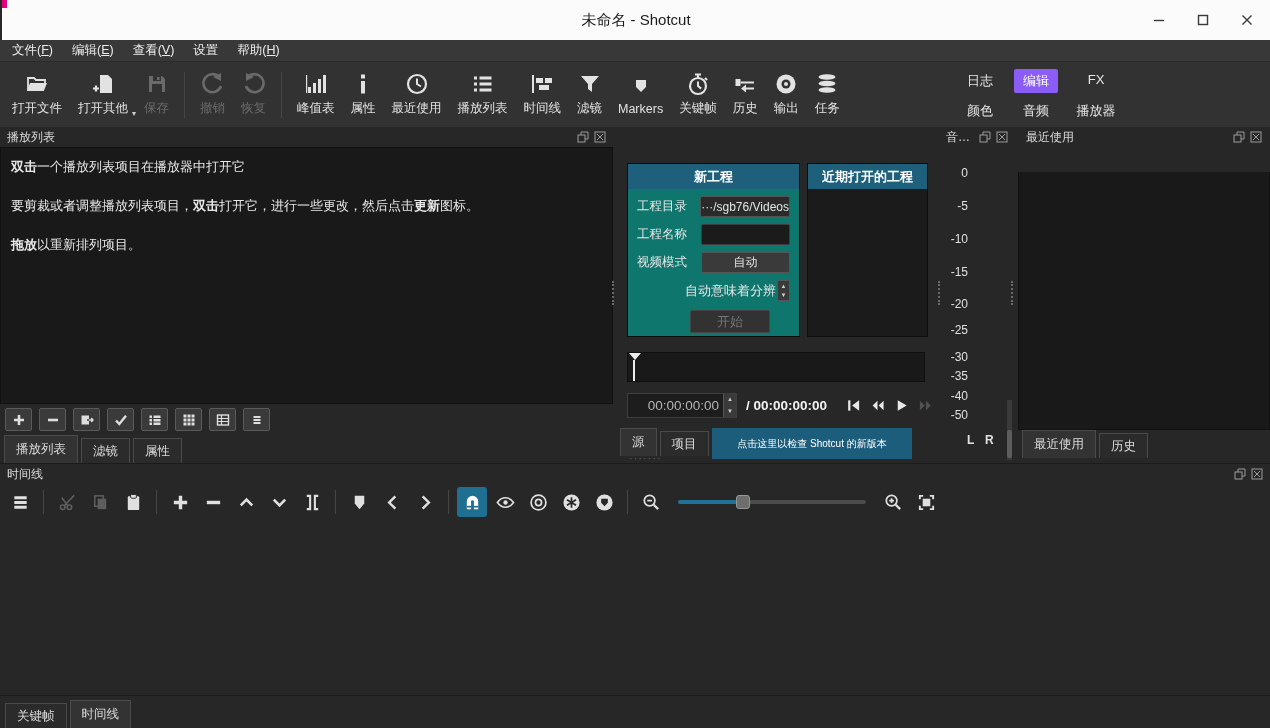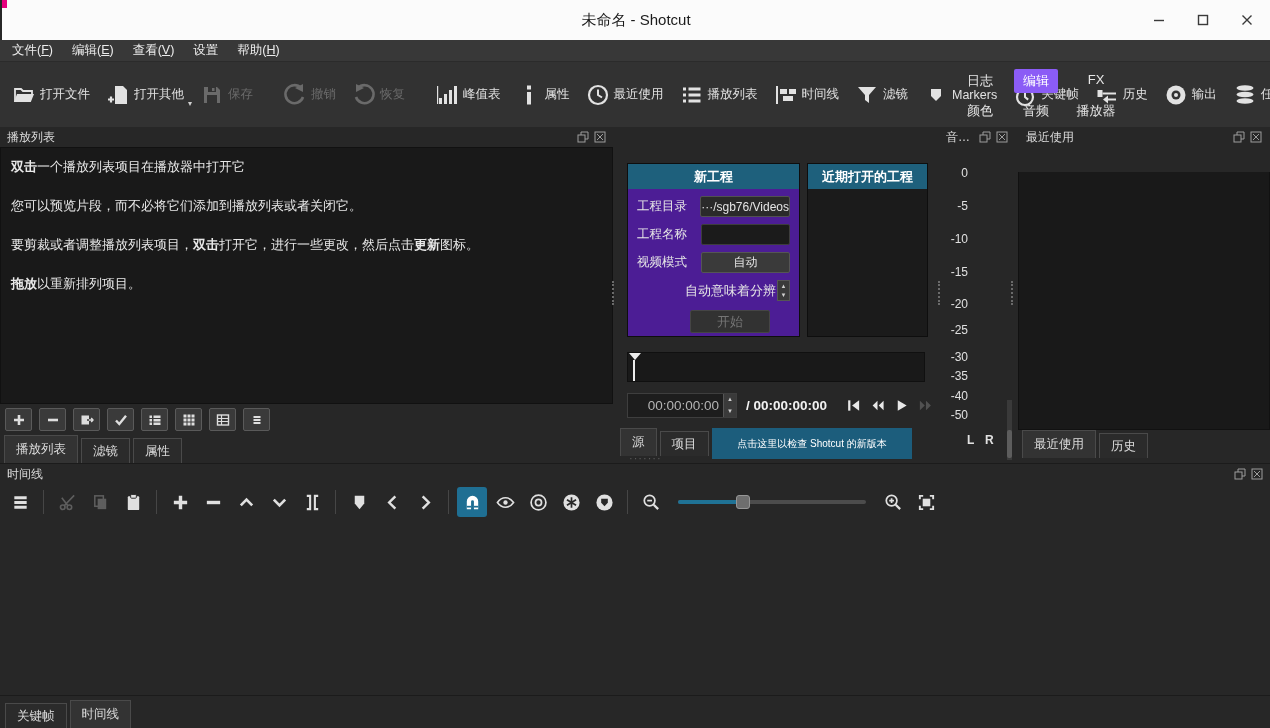--- a/index.html
+++ b/index.html
@@ -10,21 +10,21 @@
 
 .titlebar{position:absolute;top:0;left:2px;right:0;height:40px;background:#fbfbfb;color:#1b1b1b;display:flex;align-items:center;justify-content:center;font-size:15px}
 .logo-dot{position:absolute;left:0;top:0;width:5px;height:8px;background:#e6007e}
 .win-controls{position:absolute;right:8px;top:0;height:40px;display:flex;align-items:center;gap:14px}
 .win-btn{width:30px;height:30px;display:flex;align-items:center;justify-content:center;color:#3a3a3a}
 
 .menubar{position:absolute;top:40px;left:0;right:0;height:22px;background:#383838;border-bottom:1px solid #2b2b2b;display:flex;align-items:center;padding-left:12px;gap:19px;font-size:12.5px;color:#ececec}
 .menu-item{cursor:default}
 
 .toolbar{position:absolute;top:62px;left:0;right:0;height:65px;background:#323232;display:flex;align-items:center;padding-left:4px}
-.tb-btn{display:flex;flex-direction:row;align-items:center;gap:4px;padding:5px 8px;color:#e2e2e2;font-size:12.5px;white-space:nowrap;position:relative}
+.tb-btn{display:flex;flex-direction:column;align-items:center;gap:4px;padding:5px 8px;color:#e2e2e2;font-size:12.5px;white-space:nowrap;position:relative}
 .tb-btn.disabled{color:#6a6a6a}
 .tb-sep{width:1px;height:46px;background:#464646;margin:0 7px}
 .dd{position:absolute;right:0;bottom:4px;font-size:8px;color:#cfcfcf}
 .panel-tab-grid{position:absolute;display:grid;grid-template-columns:56px 56px 64px;justify-items:center;font-size:13px}
 .pt-btn{padding:3px 9px;border-radius:2px;color:#e6e6e6}
 .pt-btn.active{background:#8b5cf6;color:#fff}
 
 .phead{height:20px;display:flex;align-items:center;padding:0 7px;font-size:12px;color:#dcdcdc}
 .phead .sp{flex:1}
 .phead-ic{width:12px;height:12px;margin-left:5px;color:#9d9d9d}
@@ -35,21 +35,21 @@
 .playlist{position:absolute;left:0;top:127px;width:613px;height:336px}
 .playlist-body{position:absolute;left:0;top:20px;width:613px;height:257px;background:#191919;border:1px solid #111;padding:9px 10px;color:#e8e8e8}
 .playlist-body p{margin:0 0 20px;font-size:13px;line-height:19px}
 .playlist-body .b{font-weight:bold}
 .pl-toolbar{position:absolute;left:5px;top:281px;display:flex;gap:7px;align-items:center}
 .mini-btn{width:27px;height:23px;background:#3a3a3a;border:1px solid #5a5a5a;border-radius:2px;display:flex;align-items:center;justify-content:center;color:#dedede}
 .mini-btn .ic{width:14px;height:14px}
 
 .center{position:absolute;left:620px;top:127px;width:320px;height:336px}
 .bhead{height:25px;background:#1e607c;color:#fff;font-weight:bold;display:flex;align-items:center;justify-content:center;font-size:13px}
-.npbox{position:absolute;left:7px;top:36px;width:173px;height:174px;background:#4c1d95;border:1px solid #0e0e0e}
+.npbox{position:absolute;left:7px;top:36px;width:173px;height:174px;background:#0f766e;border:1px solid #0e0e0e}
 .nprow{display:flex;align-items:center;margin:7px 9px 0;font-size:12.5px;gap:12px}
 .nprow .lbl{width:52px;white-space:nowrap}
 .npctl{flex:1;height:21px;display:flex;align-items:center;justify-content:center;font-size:12px;border-radius:2px}
 .npbtn{background:#2a2a2a;border:1px solid #515151;color:#e4e4e4}
 .npinput{background:#1b1b1b;border:1px solid #3d3d3d}
 .npmode{background:#3a3a3a;border:1px solid #555;color:#e4e4e4}
 .spinbox{width:13px;height:21px;display:flex;flex-direction:column;border:1px solid #555;background:#3a3a3a}
 .spinbox span{flex:1;display:flex;align-items:center;justify-content:center;font-size:6px;color:#d0d0d0;line-height:1}
 .start-btn{margin:9px 0 0 62px;width:80px;height:23px;background:#323232;border:1px solid #454545;border-radius:2px;color:#757575;display:flex;align-items:center;justify-content:center;font-size:13px}
 .recentbox{position:absolute;left:187px;top:36px;width:121px;height:174px;background:#1b1b1b;border:1px solid #0e0e0e}
@@ -325,21 +325,20 @@
         </span>
       <span class="phead-ic">
           <svg viewBox="0 0 12 12" width="12" height="12">
             <rect x="1" y="1" width="10" height="10" fill="none" stroke="currentColor"></rect>
             <path d="M3 3l6 6M9 3l-6 6" stroke="currentColor"></path>
           </svg>
         </span>
     </div>
     <div class="playlist-body">
         <p><span class="b">双击</span><span>一个播放列表项目在播放器中打开它</span></p>
-        <p><span>您可以预览片段，而不必将它们添加到播放列表或者关闭它。</span></p>
         <p><span>要剪裁或者调整播放列表项目，</span><span class="b">双击</span><span>打开它，进行一些更改，然后点击</span><span class="b">更新</span><span>图标。</span></p>
         <p><span class="b">拖放</span><span>以重新排列项目。</span></p>
       </div>
     <div class="pl-toolbar">
       <span class="mini-btn">
           <svg class="ic" viewBox="0 0 14 14">
             <path d="M7 2v10M2 7h10" stroke="currentColor" stroke-width="2.6" fill="none"></path>
           </svg>
         </span>
       <span class="mini-btn">

